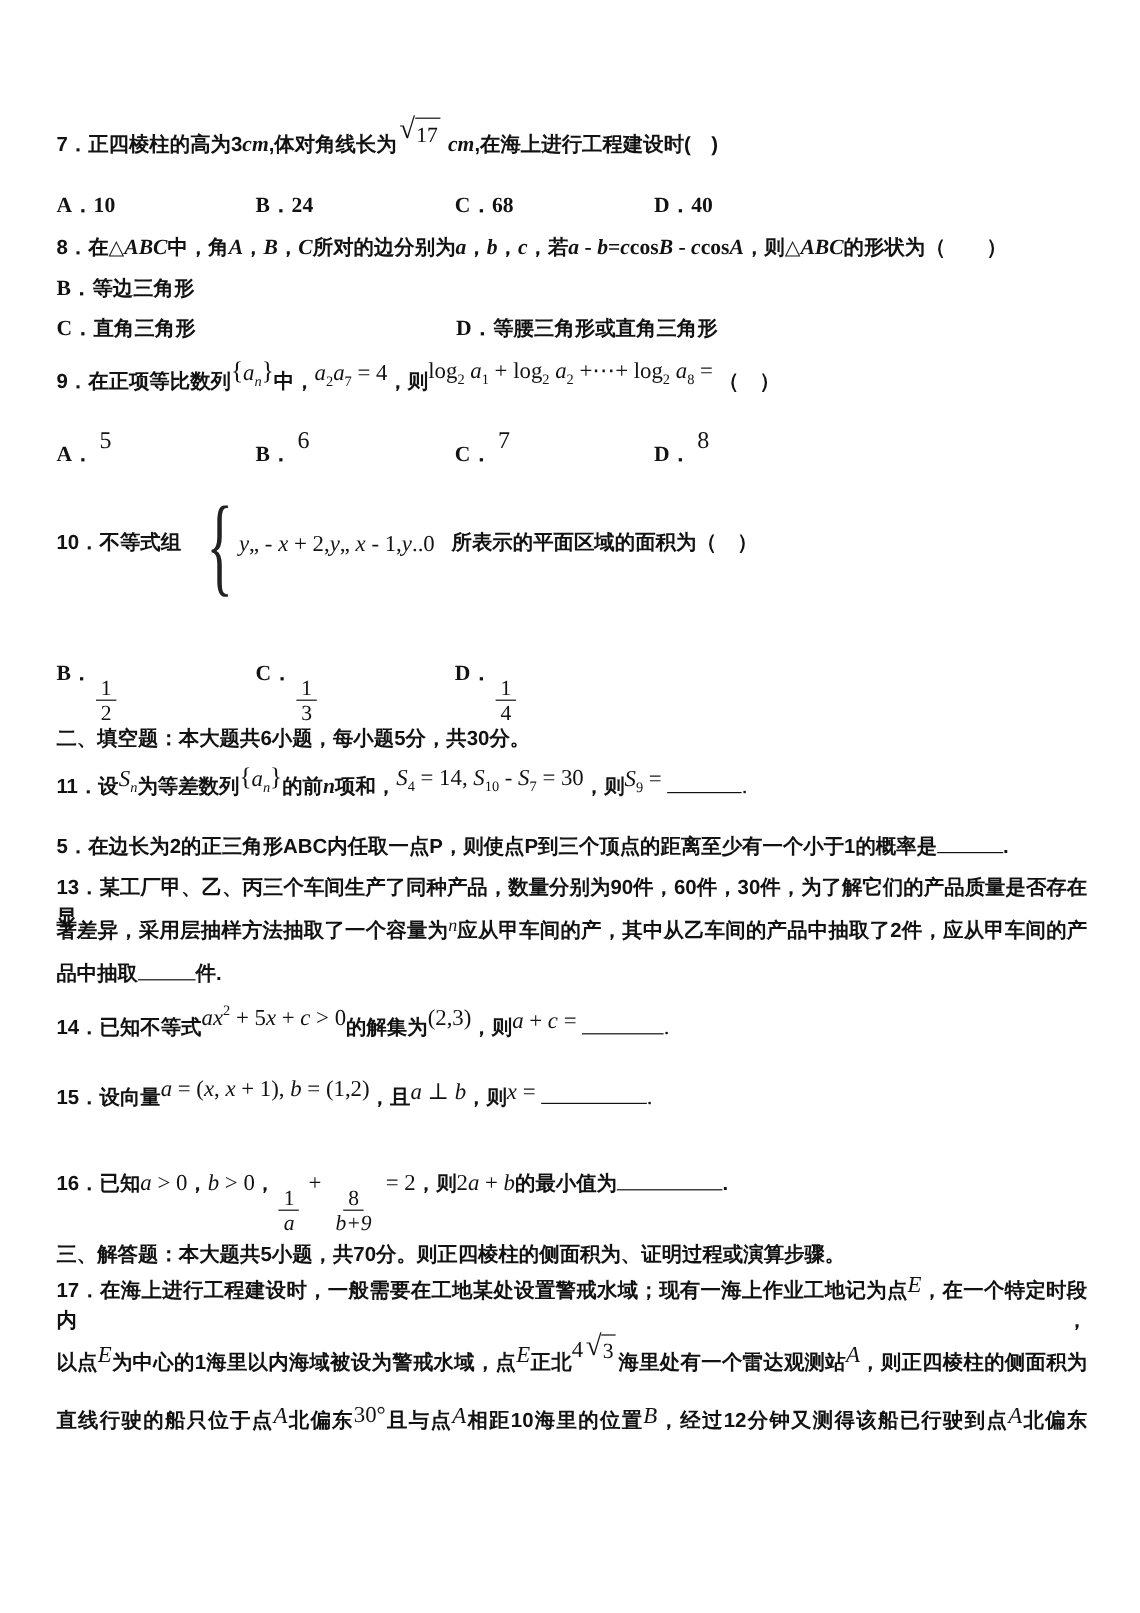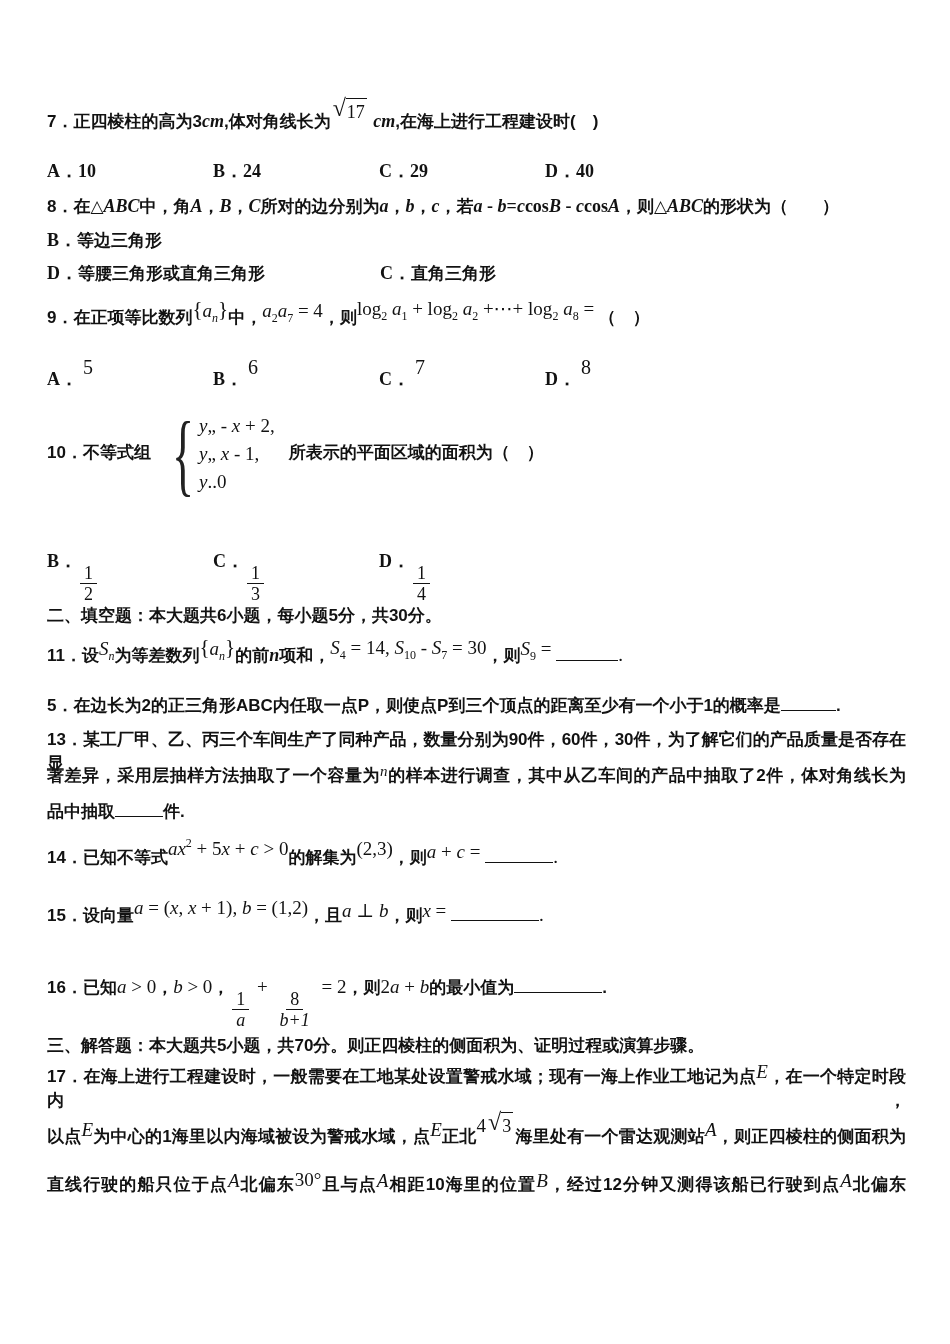--- a/index.html
+++ b/index.html
@@ -22,51 +22,51 @@
         font-family:"Liberation Serif","DejaVu Serif",serif;font-weight:400;font-size:18px;line-height:1.12;margin:0 3px;}
   .frac .num{border-bottom:1.3px solid #121212;padding:0 4px;}
   .frac .den{padding:0 4px;}
   .sqrt{display:inline-flex;align-items:stretch;margin:0 2px;}
   .sqrt .rad{font-family:"Liberation Serif","DejaVu Serif",serif;font-size:24px;line-height:1;font-weight:400;transform:translateY(-2px);}
   .sqrt .rb{border-top:1.4px solid #121212;font-family:"Liberation Serif","DejaVu Serif",serif;
             font-size:18px;font-weight:400;padding:1px 2px 0 1px;}
   .sys{display:inline-flex;align-items:center;vertical-align:middle;margin:0 14px 0 10px;}
   .sys .brace{font-family:"Liberation Serif","DejaVu Serif",serif;font-size:92px;font-weight:400;
               line-height:84px;transform:scaleX(.5);color:#222;margin-right:-6px;}
-  .sys .lines{display:inline-flex;flex-direction:column;}
+  .sys .lines{display:inline-flex;flex-direction:row;}
   .sys .sl{font-size:19px;line-height:28px;display:block;}
   .row4{display:flex;}
   .row4 > .cell{width:166px;flex:0 0 auto;}
   .row4 > .cell:last-child{width:auto;}
   .row2{display:flex;}
   .row2 > .cell{width:333px;flex:0 0 auto;}
   .row2 > .cell:last-child{width:auto;text-align:center;}
 </style>
 </head>
 <body>
 
 <div class="page">
   <div id="content">
       <div class="blk" style="top: 107px;"><span class="cn">7．正四棱柱的高为3</span><span class="bsi">cm</span><span class="cn">,体对角线长为</span><span class="sqrt" style="position: relative; top: -9px;">
           <span class="rad">√</span>
           <span class="rb">17</span>
         </span><span class="bsi"> cm</span><span class="cn">,在海上进行工程建设时(　)</span></div>
       <div class="blk row4" style="top: 159px;">
         <span class="cell"><span class="bs">A．10</span></span>
         <span class="cell"><span class="bs">B．24</span></span>
-        <span class="cell"><span class="bs">C．29</span></span>
+        <span class="cell"><span class="bs">C．68</span></span>
         <span class="cell"><span class="bs">D．40</span></span>
       </div>
       <div class="blk" style="top: 194px;"><span class="cn">8．在△</span><span class="bsi">ABC</span><span class="cn">中，角</span><span class="bsi">A</span><span class="cn">，</span><span class="bsi">B</span><span class="cn">，</span><span class="bsi">C</span><span class="cn">所对的边分别为</span><span class="bsi">a</span><span class="cn">，</span><span class="bsi">b</span><span class="cn">，</span><span class="bsi">c</span><span class="cn">，若</span><span class="bsi">a</span><span class="bsr"> - </span><span class="bsi">b</span><span class="bsr">=</span><span class="bsi">c</span><span class="bsr">cos</span><span class="bsi">B</span><span class="bsr"> - </span><span class="bsi">c</span><span class="bsr">cos</span><span class="bsi">A</span><span class="cn">，则△</span><span class="bsi">ABC</span><span class="cn">的形状为（　　）</span></div>
       <div class="blk row2" style="top: 228px;">
         <span class="cell"><span class="bs">B．</span><span class="cn">等边三角形</span></span>
       </div>
       <div class="blk row2" style="top: 261px;">
+        <span class="cell"><span class="bs">C．</span><span class="cn">直角三角形</span></span>
         <span class="cell"><span class="bs">D．</span><span class="cn">等腰三角形或直角三角形</span></span>
-        <span class="cell"><span class="bs">C．</span><span class="cn">直角三角形</span></span>
       </div>
       <div class="blk" style="top: 304px;"><span class="cn">9．在正项等比数列</span><span class="mr" style="position: relative; top: -7px; font-size: 21px;">{</span><span class="mi" style="position: relative; top: -6px;">a</span><span class="sub it" style="position: relative; top: -1px;">n</span><span class="mr" style="position: relative; top: -7px; font-size: 21px;">}</span><span class="cn">中，</span><span class="mi" style="position: relative; top: -6px;">a</span><span class="sub" style="position: relative; top: -1px;">2</span><span class="mi" style="position: relative; top: -6px;">a</span><span class="sub" style="position: relative; top: -1px;">7</span><span class="mr" style="position: relative; top: -6px;"> = 4</span><span class="cn">，则</span><span class="mr" style="position: relative; top: -8px;">log</span><span class="sub" style="position: relative; top: -3px;">2</span><span class="mi" style="position: relative; top: -8px;"> a</span><span class="sub" style="position: relative; top: -3px;">1</span><span class="mr" style="position: relative; top: -8px;"> + log</span><span class="sub" style="position: relative; top: -3px;">2</span><span class="mi" style="position: relative; top: -8px;"> a</span><span class="sub" style="position: relative; top: -3px;">2</span><span class="mr" style="position: relative; top: -8px;"> +⋯+ log</span><span class="sub" style="position: relative; top: -3px;">2</span><span class="mi" style="position: relative; top: -8px;"> a</span><span class="sub" style="position: relative; top: -3px;">8</span><span class="mr" style="position: relative; top: -8px;"> = </span><span class="cn">（　）</span></div>
       <div class="blk row4" style="top: 366px;">
         <span class="cell"><span class="bs">A．</span><span class="mr" style="position: relative; top: -11px; font-size: 20px;"> 5</span></span>
         <span class="cell"><span class="bs">B．</span><span class="mr" style="position: relative; top: -11px; font-size: 20px;"> 6</span></span>
         <span class="cell"><span class="bs">C．</span><span class="mr" style="position: relative; top: -11px; font-size: 20px;"> 7</span></span>
         <span class="cell"><span class="bs">D．</span><span class="mr" style="position: relative; top: -11px; font-size: 20px;"> 8</span></span>
       </div>
       <div class="blk" style="top: 412px;"><span class="cn">10．不等式组</span><span class="sys">
           <span class="brace">{</span>
@@ -87,30 +87,30 @@
           </span></span>
         <span class="cell"><span class="bs">D．</span><span class="frac">
             <span class="num">1</span>
             <span class="den">4</span>
           </span></span>
       </div>
       <div class="blk" style="top: 604px;"><span class="cn">二、填空题：本大题共6小题，每小题5分，共30分。</span></div>
       <div class="blk" style="top: 642px;"><span class="cn">11．设</span><span class="mi" style="position: relative; top: -6px;">S</span><span class="sub it" style="position: relative; top: -1px;">n</span><span class="cn">为等差数列</span><span class="mr" style="position: relative; top: -7px; font-size: 21px;">{</span><span class="mi" style="position: relative; top: -6px;">a</span><span class="sub it" style="position: relative; top: -1px;">n</span><span class="mr" style="position: relative; top: -7px; font-size: 21px;">}</span><span class="cn">的前</span><span class="bsi">n</span><span class="cn">项和，</span><span class="mi" style="position: relative; top: -7px;">S</span><span class="sub" style="position: relative; top: -2px;">4</span><span class="mr" style="position: relative; top: -7px;"> = 14, </span><span class="mi" style="position: relative; top: -7px;">S</span><span class="sub" style="position: relative; top: -2px;">10</span><span class="mr" style="position: relative; top: -7px;"> - </span><span class="mi" style="position: relative; top: -7px;">S</span><span class="sub" style="position: relative; top: -2px;">7</span><span class="mr" style="position: relative; top: -7px;"> = 30</span><span class="cn">，则</span><span class="mi" style="position: relative; top: -6px;">S</span><span class="sub" style="position: relative; top: -1px;">9</span><span class="mr" style="position: relative; top: -6px;"> = </span><span class="blank" style="width: 62px;"></span><span class="mr">.</span></div>
       <div class="blk" style="top: 694px;"><span class="cn">5．在边长为2的正三角形ABC内任取一点P，则使点P到三个顶点的距离至少有一个小于1的概率是</span><span class="blank" style="width: 55px;"></span><span class="cn">.</span></div>
       <div class="blk just" style="top: 728px;"><span class="cn">13．某工厂甲、乙、丙三个车间生产了同种产品，数量分别为90件，60件，30件，为了解它们的产品质量是否存在显</span></div>
-      <div class="blk just" style="top: 764px;"><span class="cn">著差异，采用层抽样方法抽取了一个容量为</span><span class="mi" style="position: relative; top: -5px; font-size: 15px;">n</span><span class="cn">的样本进行调查，其中从乙车间的产品中抽取了2件，体对角线长为</span></div>
+      <div class="blk just" style="top: 764px;"><span class="cn">著差异，采用层抽样方法抽取了一个容量为</span><span class="mi" style="position: relative; top: -5px; font-size: 15px;">n</span><span class="cn">应从甲车间的产，其中从乙车间的产品中抽取了2件，应从甲车间的产</span></div>
       <div class="blk" style="top: 800px;"><span class="cn">品中抽取</span><span class="blank" style="width: 48px;"></span><span class="cn">件.</span></div>
       <div class="blk" style="top: 845px;"><span class="cn">14．已知不等式</span><span class="mi" style="position: relative; top: -8px;">ax</span><span class="sup" style="position: relative; top: -16px;">2</span><span class="mr" style="position: relative; top: -8px;"> + 5</span><span class="mi" style="position: relative; top: -8px;">x</span><span class="mr" style="position: relative; top: -8px;"> + </span><span class="mi" style="position: relative; top: -8px;">c</span><span class="mr" style="position: relative; top: -8px;"> &gt; 0</span><span class="cn">的解集为</span><span class="mr" style="position: relative; top: -8px;">(2,3)</span><span class="cn">，则</span><span class="mi" style="position: relative; top: -5px;">a</span><span class="mr" style="position: relative; top: -5px;"> + </span><span class="mi" style="position: relative; top: -5px;">c</span><span class="mr" style="position: relative; top: -5px;"> = </span><span class="blank" style="width: 68px;"></span><span class="mr">.</span></div>
       <div class="blk" style="top: 903px;"><span class="cn">15．设向量</span><span class="mi" style="position: relative; top: -7px;">a</span><span class="mr" style="position: relative; top: -7px;"> = (</span><span class="mi" style="position: relative; top: -7px;">x</span><span class="mr" style="position: relative; top: -7px;">, </span><span class="mi" style="position: relative; top: -7px;">x</span><span class="mr" style="position: relative; top: -7px;"> + 1), </span><span class="mi" style="position: relative; top: -7px;">b</span><span class="mr" style="position: relative; top: -7px;"> = (1,2)</span><span class="cn">，且</span><span class="mi" style="position: relative; top: -4px;">a</span><span class="mr" style="position: relative; top: -4px;"> ⊥ </span><span class="mi" style="position: relative; top: -4px;">b</span><span class="cn">，则</span><span class="mi" style="position: relative; top: -4px;">x</span><span class="mr" style="position: relative; top: -4px;"> = </span><span class="blank" style="width: 88px;"></span><span class="mr">.</span></div>
       <div class="blk" style="top: 975px;"><span class="cn">16．已知</span><span class="mi">a</span><span class="mr"> &gt; 0</span><span class="cn">，</span><span class="mi">b</span><span class="mr"> &gt; 0</span><span class="cn">，</span><span class="frac">
           <span class="num">1</span>
           <span class="den it">a</span>
         </span><span class="mr"> + </span><span class="frac">
           <span class="num">8</span>
-          <span class="den it">b+1</span>
+          <span class="den it">b+9</span>
         </span><span class="mr"> = 2</span><span class="cn">，则</span><span class="mr">2</span><span class="mi">a</span><span class="mr"> + </span><span class="mi">b</span><span class="cn">的最小值为</span><span class="blank" style="width: 88px;"></span><span class="cn">.</span></div>
       <div class="blk" style="top: 1034px;"><span class="cn">三、解答题：本大题共5小题，共70分。则正四棱柱的侧面积为、证明过程或演算步骤。</span></div>
       <div class="blk just" style="top: 1064px;"><span class="cn">17．在海上进行工程建设时，一般需要在工地某处设置警戒水域；现有一海上作业工地记为点</span><span class="mi" style="position: relative; top: -4px;">E</span><span class="cn">，在一个特定时段内，</span></div>
       <div class="blk just" style="top: 1122px;"><span class="cn">以点</span><span class="mi" style="position: relative; top: -6px;">E</span><span class="cn">为中心的1海里以内海域被设为警戒水域，点</span><span class="mi" style="position: relative; top: -6px;">E</span><span class="cn">正北</span><span class="mr" style="position: relative; top: -10px;">4</span><span class="sqrt" style="position: relative; top: -10px;">
           <span class="rad">√</span>
           <span class="rb">3</span>
         </span><span class="cn">海里处有一个雷达观测站</span><span class="mi" style="position: relative; top: -6px;">A</span><span class="cn">，则正四棱柱的侧面积为</span></div>
       <div class="blk just" style="top: 1172px;"><span class="cn">直线行驶的船只位于点</span><span class="mi" style="position: relative; top: -3px;">A</span><span class="cn">北偏东</span><span class="mr" style="position: relative; top: -4px;">30°</span><span class="cn">且与点</span><span class="mi" style="position: relative; top: -3px;">A</span><span class="cn">相距10海里的位置</span><span class="mi" style="position: relative; top: -3px;">B</span><span class="cn">，经过12分钟又测得该船已行驶到点</span><span class="mi" style="position: relative; top: -3px;">A</span><span class="cn">北偏东</span></div>
     </div>
 </div>

